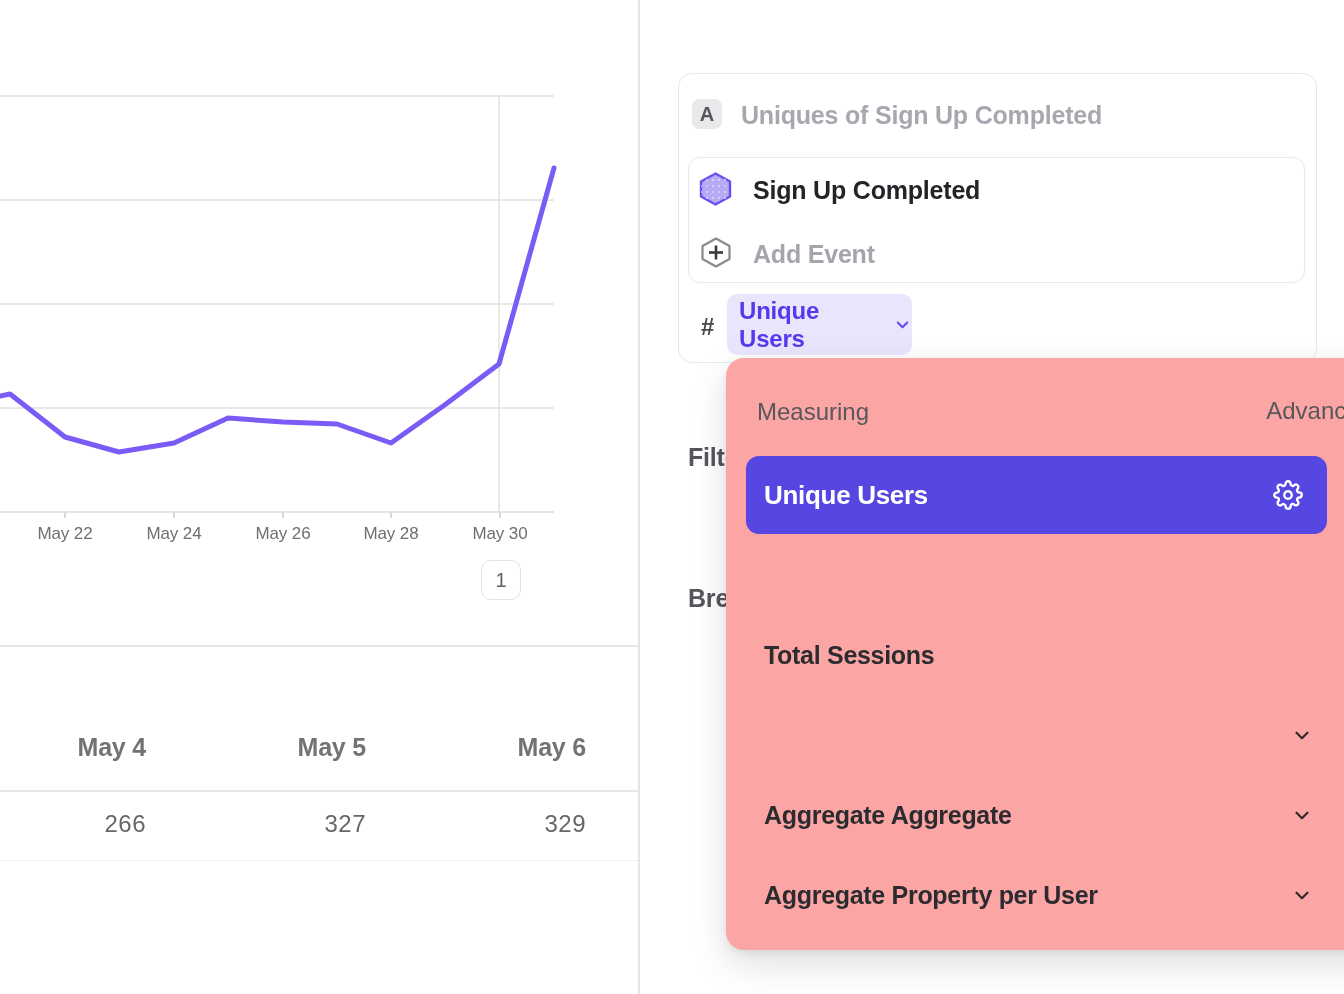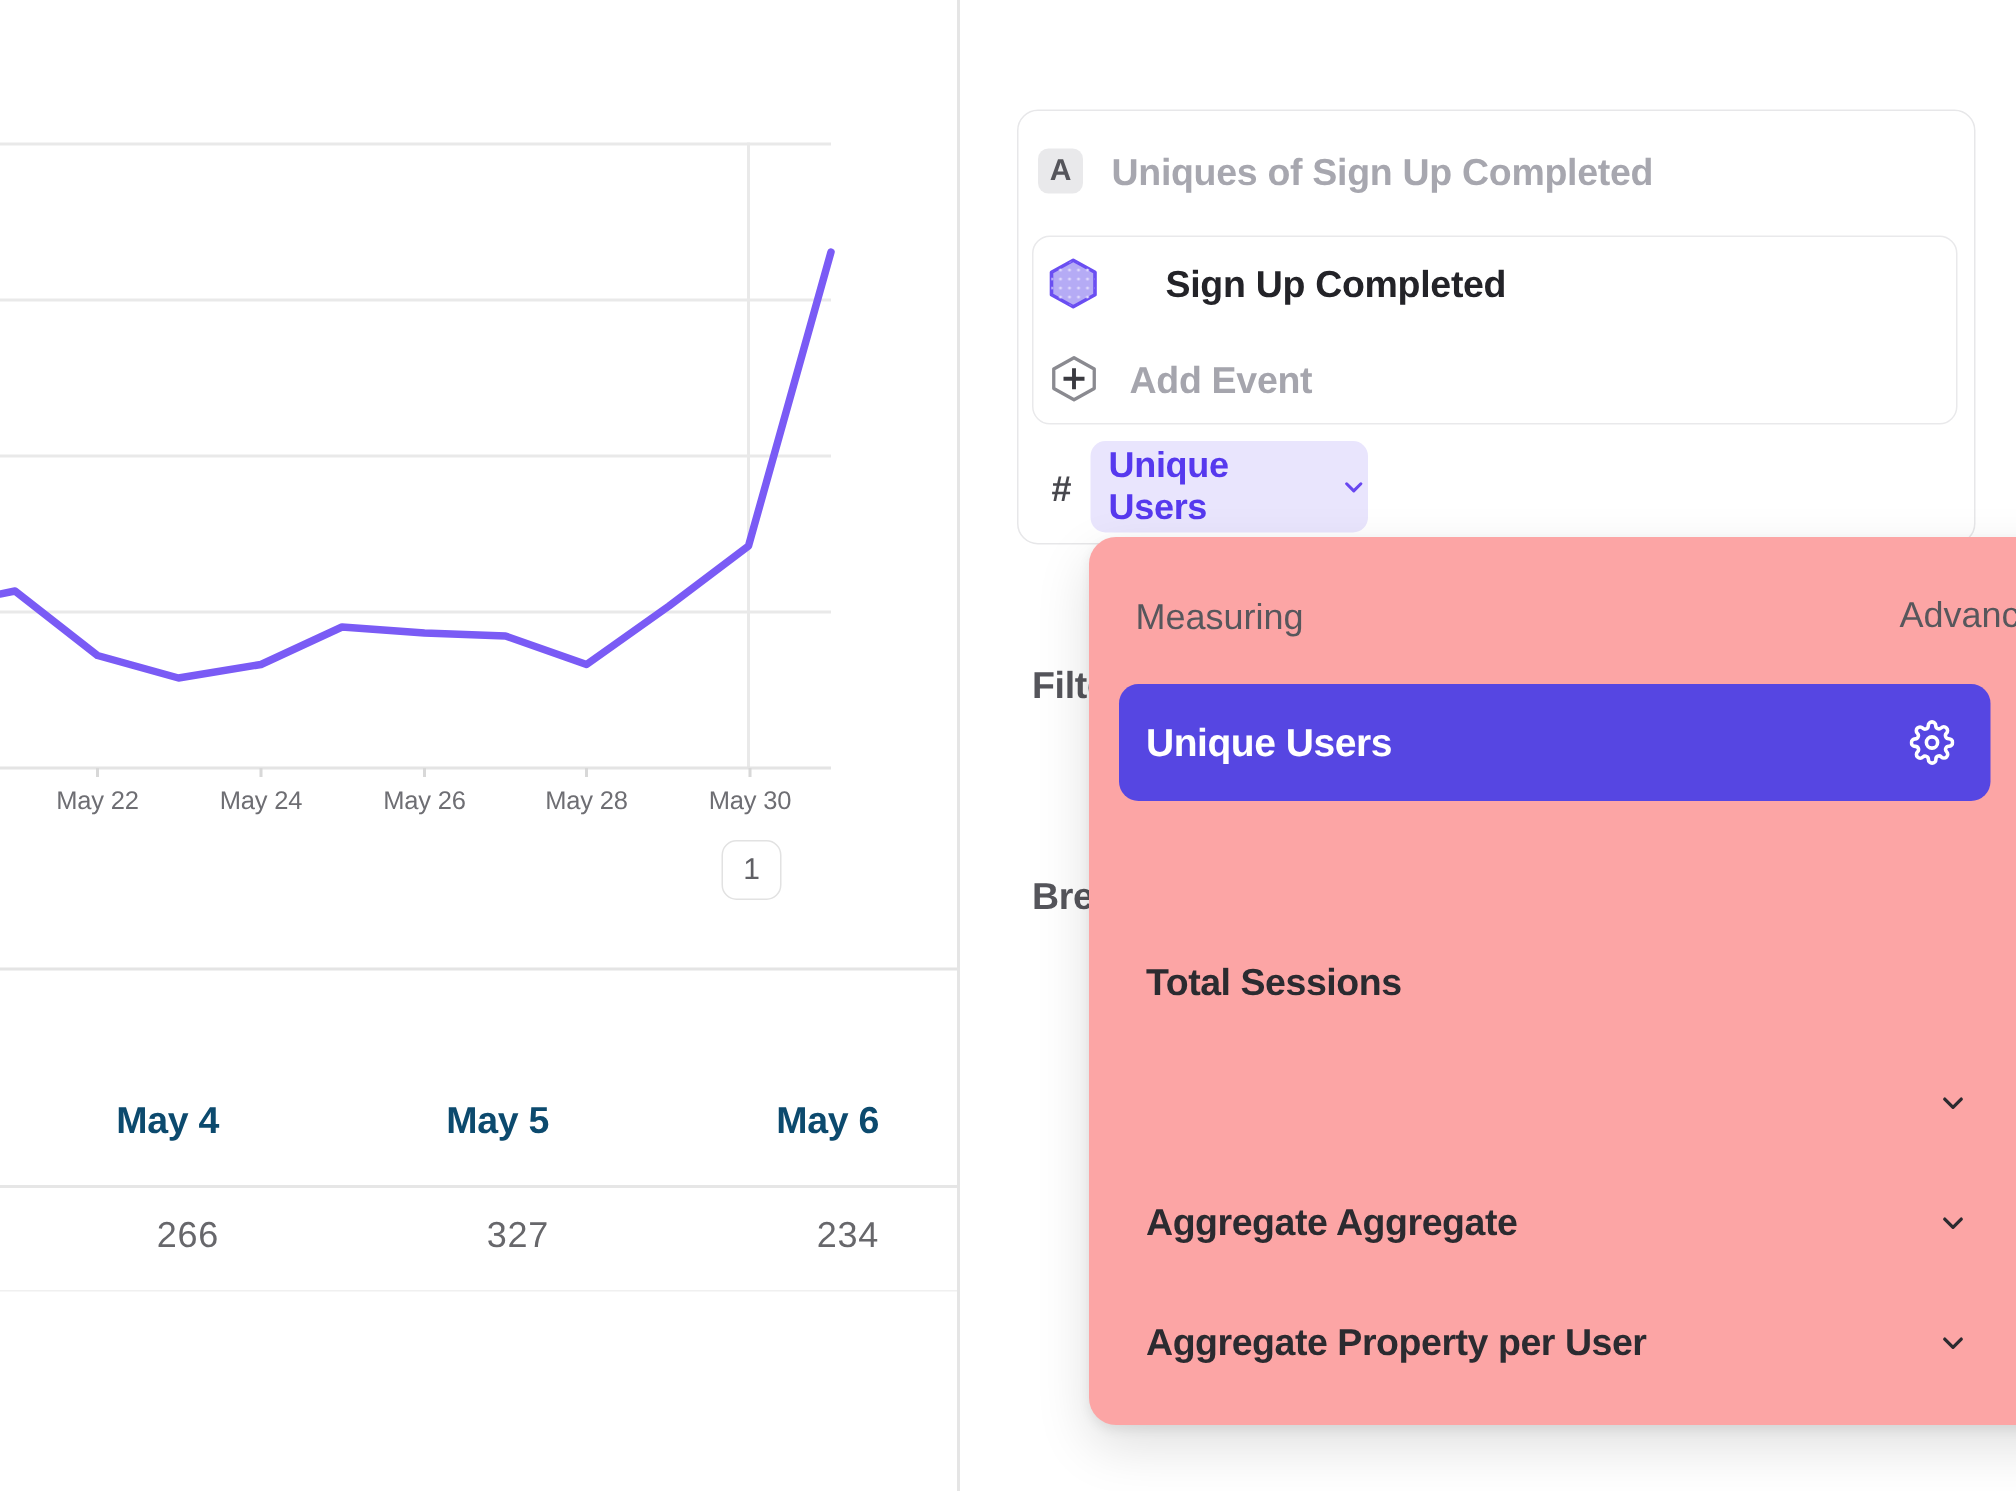--- a/index.html
+++ b/index.html
@@ -15,36 +15,36 @@
   .line-svg{position:absolute;left:0;top:0;width:639px;height:630px;overflow:visible;}
   .x-label{position:absolute;top:524px;width:96px;text-align:center;
            font-size:17px;color:#6e6e73;letter-spacing:-0.1px;}
   .page-badge{position:absolute;left:481px;top:560px;width:40px;height:40px;border:1.5px solid #e2e2e2;
               border-radius:10px;background:#fff;display:flex;align-items:center;justify-content:center;
               font-size:20px;color:#606065;box-sizing:border-box;}
 
   
   .tbl-divider{position:absolute;left:0;width:639px;height:1.5px;}
   .tbl-cell{position:absolute;width:130px;text-align:right;}
-  .tbl-head{top:733px;font-size:25px;font-weight:600;color:#0c4a6e;letter-spacing:-0.2px;}
+  .tbl-head{top:733px;font-size:25px;font-weight:600;color:#737373;letter-spacing:-0.2px;}
   .tbl-val{top:810px;font-size:24px;color:#67676b;letter-spacing:0.5px;}
   .col-0{left:16px;} .col-1{left:236px;} .col-2{left:456px;}
 
   .v-divider{position:absolute;left:638px;top:0;width:2px;height:994px;background:#e5e5e5;}
 
   
   .query-card{position:absolute;left:678px;top:73px;width:639px;height:290px;
               border:1.5px solid #e7e7e9;border-radius:14px;box-sizing:border-box;background:#fff;}
   .a-badge{position:absolute;left:692px;top:99px;width:30px;height:30px;border-radius:7px;background:#e9e9eb;
            display:flex;align-items:center;justify-content:center;font-size:20px;font-weight:600;color:#55555b;}
   .card-title{position:absolute;left:741px;top:101px;font-size:25px;font-weight:600;color:#a7a7af;letter-spacing:-0.2px;}
   .event-card{position:absolute;left:688px;top:157px;width:617px;height:126px;
               border:1.5px solid #e9e9eb;border-radius:12px;box-sizing:border-box;background:#fff;}
   .hex-icon{position:absolute;left:699px;top:172px;}
-  .event-label{position:absolute;left:753px;top:176px;font-size:25px;font-weight:600;color:#232328;letter-spacing:-0.2px;margin-left:24px;}
+  .event-label{position:absolute;left:753px;top:176px;font-size:25px;font-weight:600;color:#232328;letter-spacing:-0.2px;}
   .plus-icon{position:absolute;left:701px;top:237px;}
   .add-event-label{position:absolute;left:753px;top:240px;font-size:25px;font-weight:600;color:#a5a5ad;letter-spacing:-0.2px;}
   .hash{position:absolute;left:701px;top:313px;font-size:24px;font-weight:600;color:#47474d;}
   .metric-chip{position:absolute;left:727px;top:294px;width:185px;height:61px;border-radius:10px;background:#e9e5fd;
                display:flex;align-items:center;padding-left:12px;box-sizing:border-box;cursor:pointer;}
   .metric-chip span.lbl{font-size:24px;font-weight:600;color:#5639ee;letter-spacing:-0.2px;}
   .metric-chip .chev{margin-left:9px;display:flex;}
 
   .section-label{position:absolute;left:688px;font-size:25px;font-weight:600;color:#55555b;letter-spacing:-0.2px;}
   .lbl-filter{top:443px;} .lbl-breakdown{top:584px;}
@@ -97,21 +97,21 @@
   </div>
 
   <div>
     <div class="tbl-divider" style="top:645px;background:#e4e4e4"></div>
     <div class="tbl-cell tbl-head col-0">May 4</div>
     <div class="tbl-cell tbl-head col-1">May 5</div>
     <div class="tbl-cell tbl-head col-2">May 6</div>
     <div class="tbl-divider" style="top:790px;background:#e6e6e6"></div>
     <div class="tbl-cell tbl-val col-0">266</div>
     <div class="tbl-cell tbl-val col-1">327</div>
-    <div class="tbl-cell tbl-val col-2">234</div>
+    <div class="tbl-cell tbl-val col-2">329</div>
     <div class="tbl-divider" style="top:860px;background:#f0f0f0;height:1px"></div>
   </div>
 
   <div class="v-divider"></div>
 
   <div class="query-card"></div>
   <div class="a-badge">A</div>
   <div class="card-title">Uniques of Sign Up Completed</div>
 
   <div class="event-card"></div>

